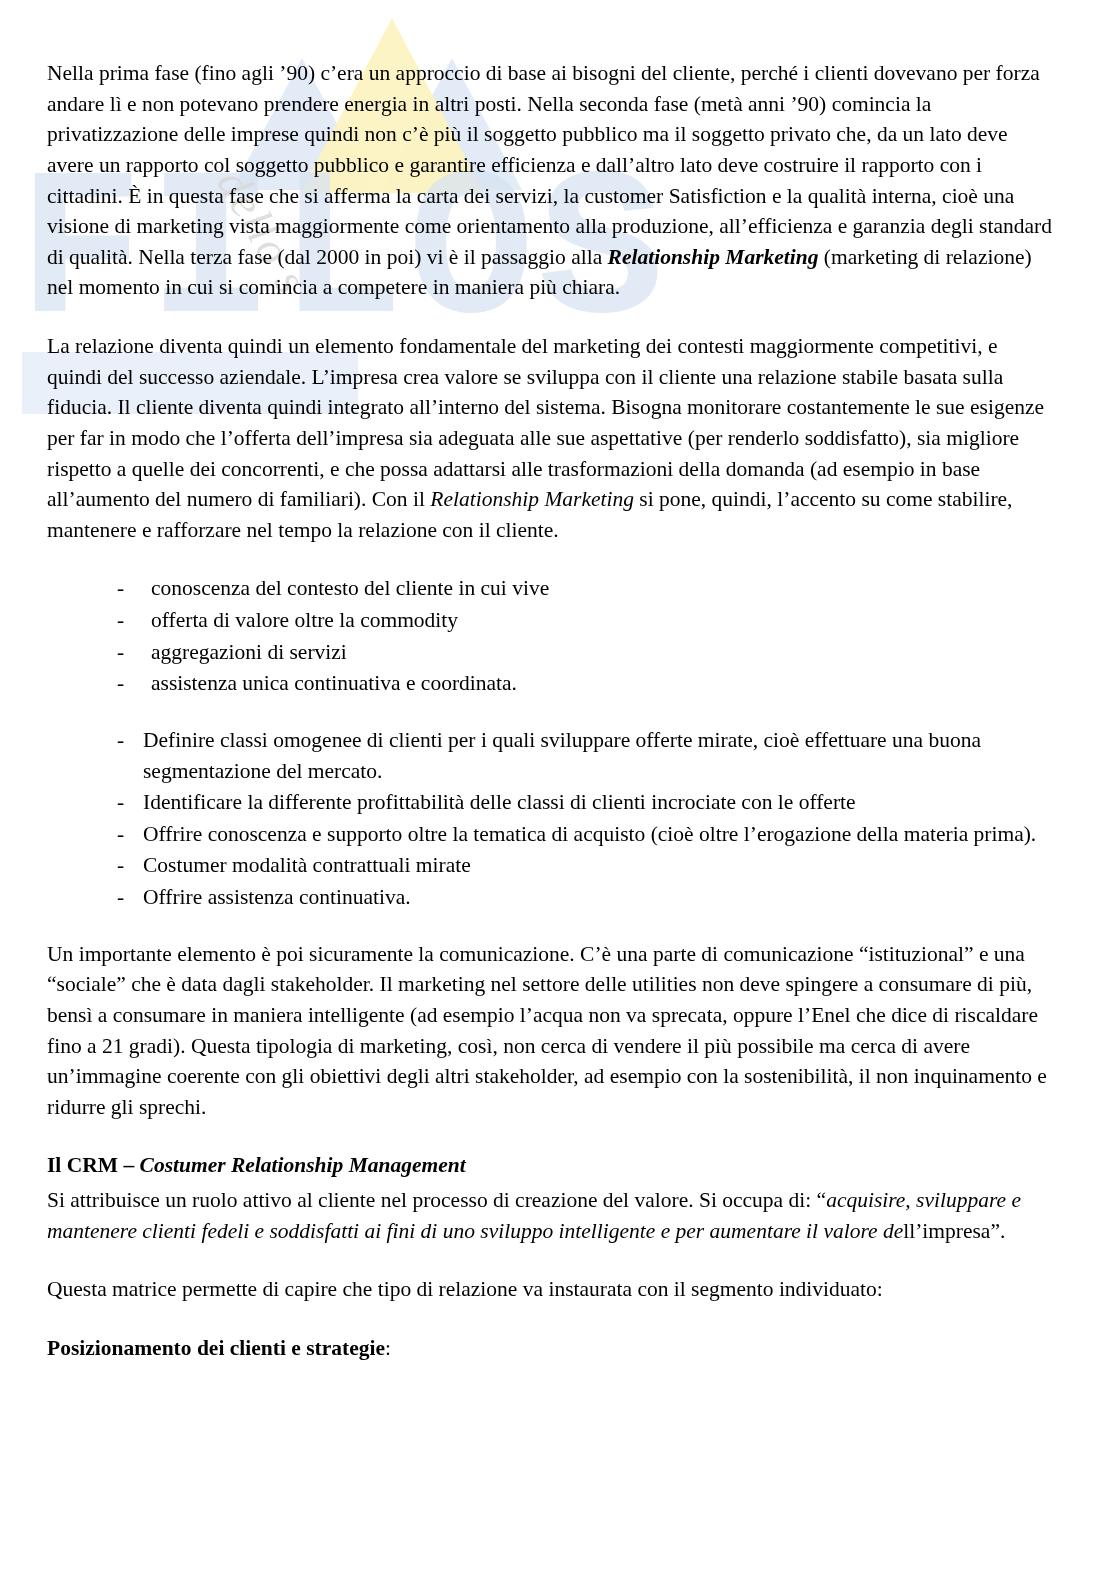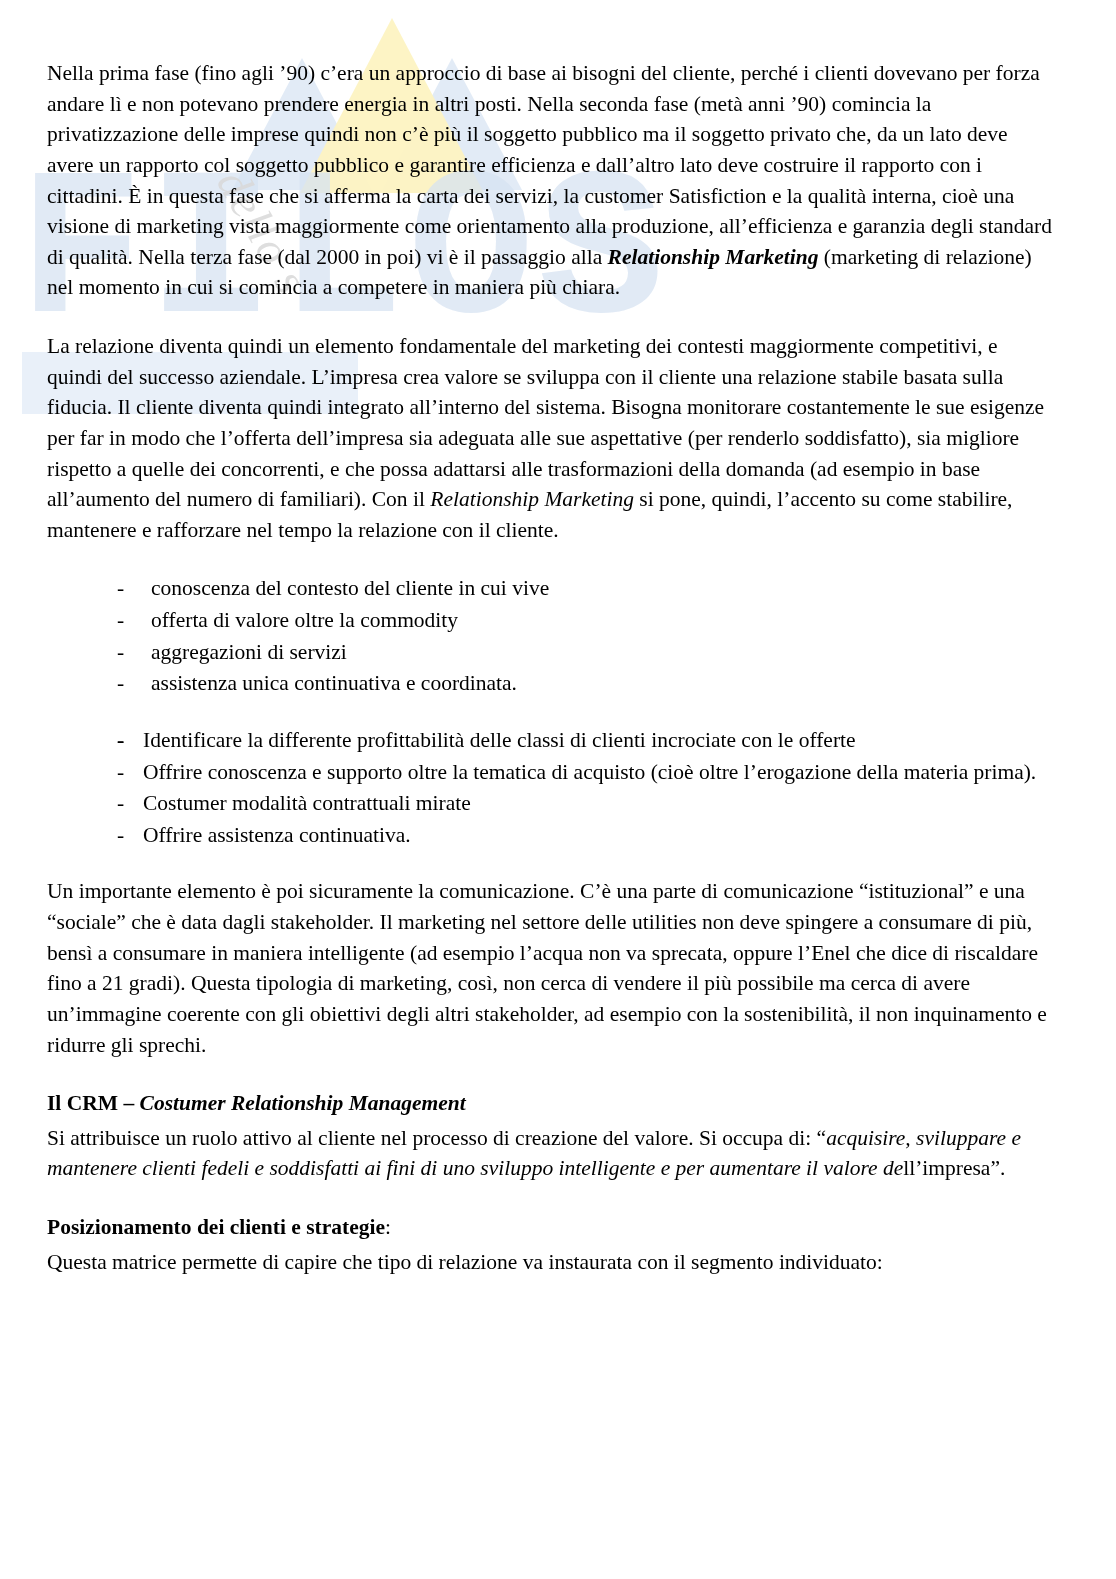--- a/index.html
+++ b/index.html
@@ -159,31 +159,31 @@
 
     <ul class="dash-list indent-a">
       <li><span class="dash">-</span><span>conoscenza del contesto del cliente in cui vive</span></li>
       <li><span class="dash">-</span><span>offerta di valore oltre la commodity</span></li>
       <li><span class="dash">-</span><span>aggregazioni di servizi</span></li>
       <li><span class="dash">-</span><span>assistenza unica continuativa e coordinata.</span></li>
     </ul>
 
 
     <ul class="dash-list indent-b">
-      <li><span class="dash">-</span></li>
+      <li><span class="dash">-</span><span>Definire classi omogenee di clienti per i quali sviluppare offerte mirate, cioè effettuare una buona segmentazione del mercato.</span></li>
       <li><span class="dash">-</span><span>Identificare la differente profittabilità delle classi di clienti incrociate con le offerte</span></li>
       <li><span class="dash">-</span><span>Offrire conoscenza e supporto oltre la tematica di acquisto (cioè oltre l’erogazione della materia prima).</span></li>
       <li><span class="dash">-</span><span>Costumer modalità contrattuali mirate</span></li>
       <li><span class="dash">-</span><span>Offrire assistenza continuativa.</span></li>
     </ul>
 
     <p class="body">Un importante elemento è poi sicuramente la comunicazione. C’è una parte di comunicazione “istituzional” e una “sociale” che è data dagli stakeholder. Il marketing nel settore delle utilities non deve spingere a consumare di più, bensì a consumare in maniera intelligente (ad esempio l’acqua non va sprecata, oppure l’Enel che dice di riscaldare fino a 21 gradi). Questa tipologia di marketing, così, non cerca di vendere il più possibile ma cerca di avere un’immagine coerente con gli obiettivi degli altri stakeholder, ad esempio con la sostenibilità, il non inquinamento e ridurre gli sprechi.</p>
 
     <p class="body tight"><span class="b">Il CRM </span><span class="b">– </span><span class="bi">Costumer Relationship Management</span></p>
 
     <p class="body"><span>Si attribuisce un ruolo attivo al cliente nel processo di creazione del valore. Si occupa di: “</span><span class="i">acquisire, sviluppare e mantenere clienti fedeli e soddisfatti ai fini di uno sviluppo intelligente e per aumentare il valore de</span><span>ll’impresa”.</span></p>
 
+    <p class="body">Questa matrice permette di capire che tipo di relazione va instaurata con il segmento individuato:</p>
+
     <p class="body tight"><span class="b">Posizionamento dei clienti e strategie</span><span>:</span></p>
-
-    <p class="body">Questa matrice permette di capire che tipo di relazione va instaurata con il segmento individuato:</p>
 
   </div>
 </div>
 
 </body></html>

